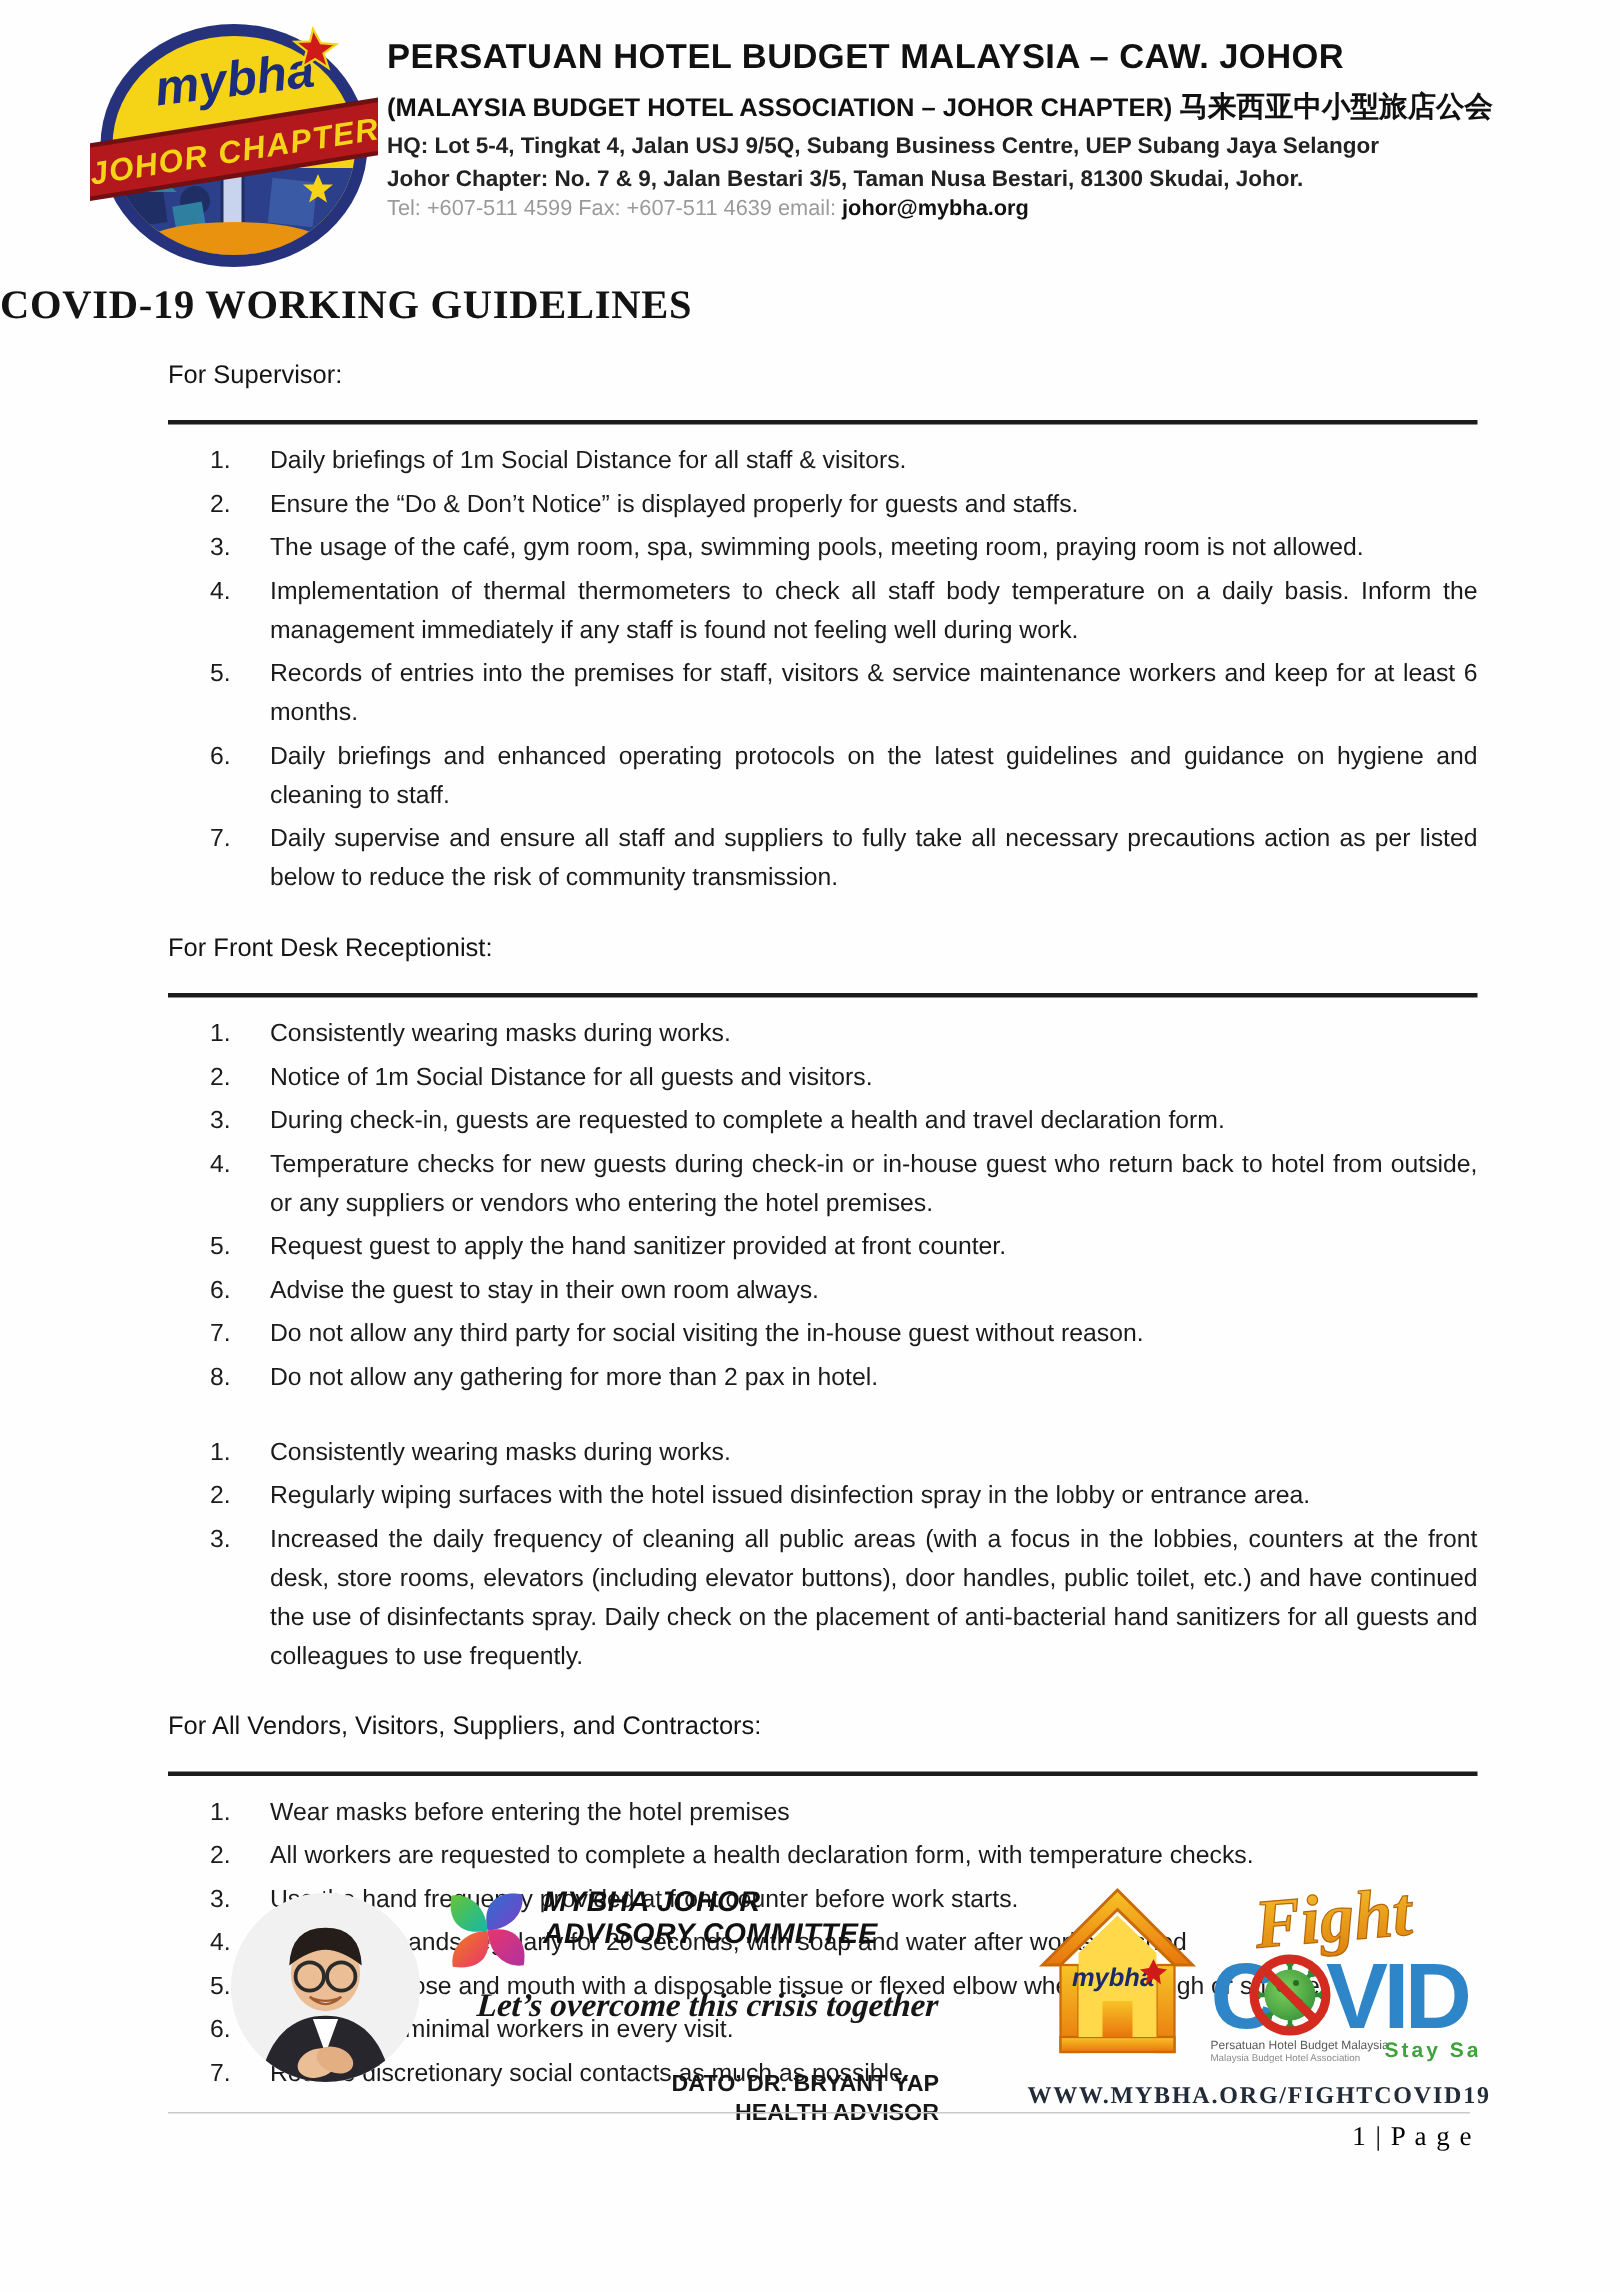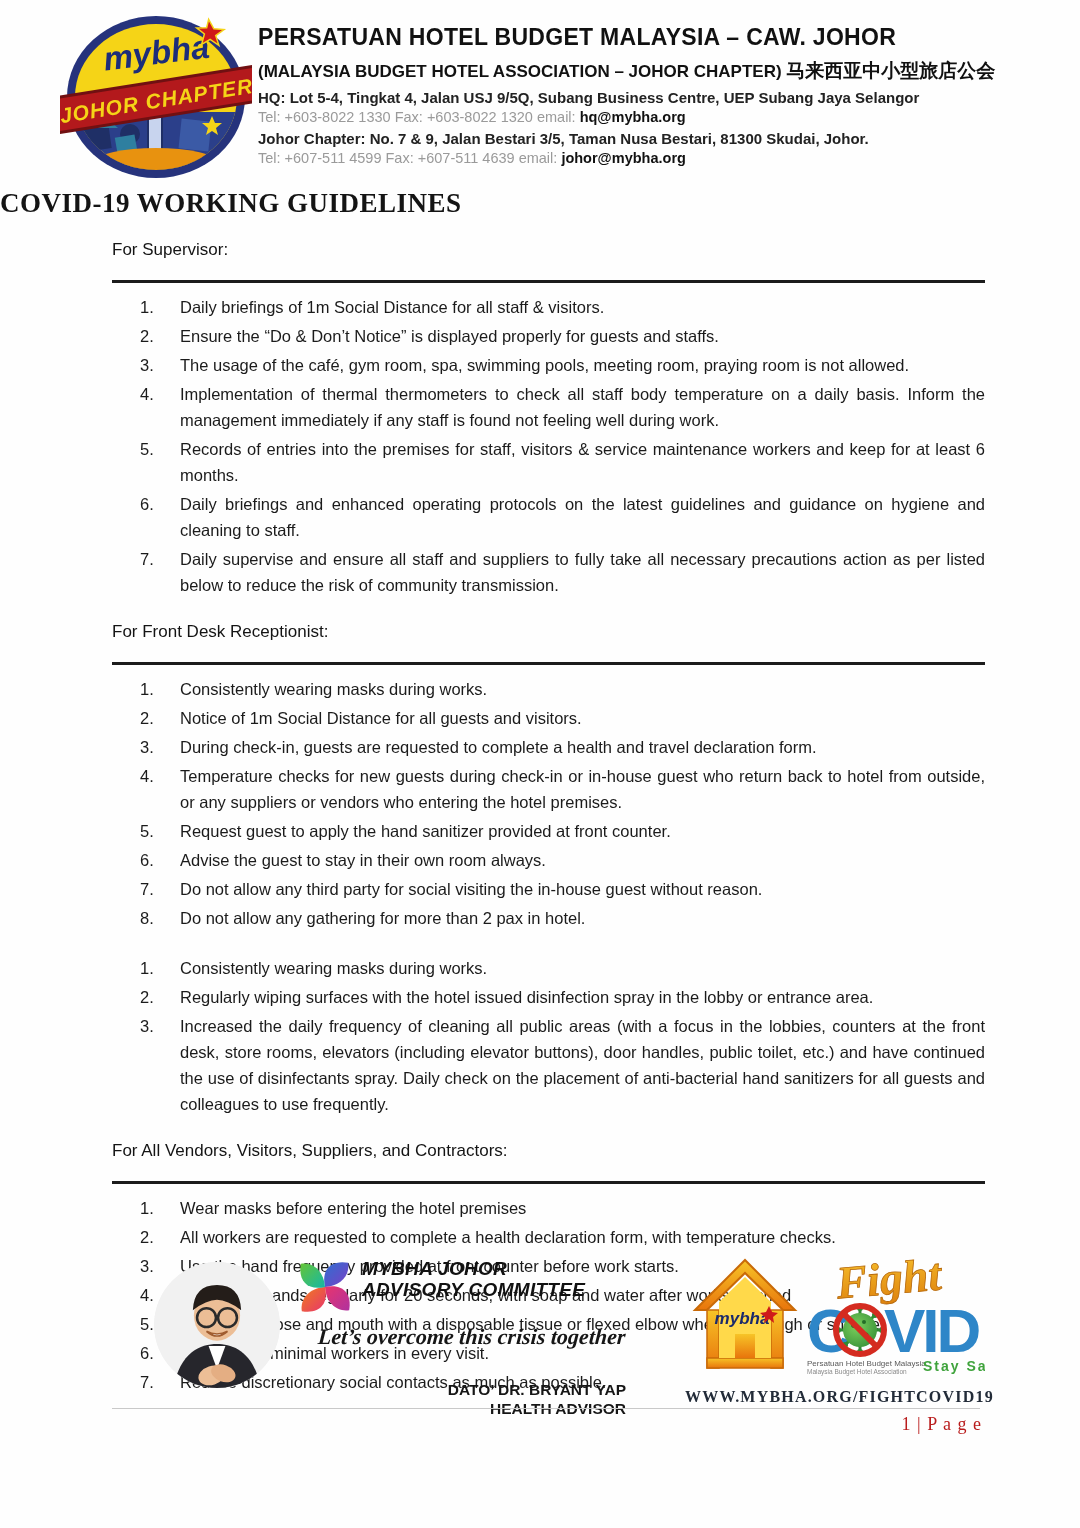--- a/index.html
+++ b/index.html
@@ -46,21 +46,21 @@
   .advisor-sig { margin-top: 30px; text-align: right; font-weight: bold; font-size: 15.5px;
     line-height: 19px; color: #161616; }
   .fight-block { margin-left: auto; width: 300px; flex: none; text-align: center; }
   .fight-logo { width: 300px; height: 132px; }
   .website { margin-top: 2px; font-family: "Liberation Serif", serif; font-weight: bold;
     font-size: 16px; letter-spacing: 1.2px; color: #222b38; text-align: left; }
 
   
   .footer-rule { position: absolute; top: 1408px; left: 112px; width: 868px; height: 1px; background: #c9c9c9; }
   .page-number { position: absolute; top: 1414px; right: 98px; font-family: "Liberation Serif", serif;
-    font-size: 18px; color: #b91c1c; letter-spacing: 1px; text-align: right; }
+    font-size: 18px; color: #000000; letter-spacing: 1px; text-align: right; }
 </style>
 </head>
 <body>
 
 <div class="page">
 
   <svg class="badge" viewBox="0 0 192 172">
     <defs>
       <clipPath id="badgeClip">
           <ellipse cx="96" cy="85" rx="81" ry="73"></ellipse>
@@ -90,23 +90,20 @@
     </g>
   </svg>
 
   <div class="org-block">
     <div class="org-name">PERSATUAN HOTEL BUDGET MALAYSIA – CAW. JOHOR</div>
     <div class="org-subtitle">
       <span>(MALAYSIA BUDGET HOTEL ASSOCIATION – JOHOR CHAPTER)</span>
       <span class="cn">马来西亚中小型旅店公会</span>
     </div>
     <div class="org-line">HQ: Lot 5-4, Tingkat 4, Jalan USJ 9/5Q, Subang Business Centre, UEP Subang Jaya Selangor</div>
-    <div class="org-contact">
-      <span>Tel: +603-8022 1330   Fax: +603-8022 1320    email: </span><span class="email">hq@mybha.org</span>
-    </div>
     <div class="org-line">Johor Chapter: No. 7 &amp; 9, Jalan Bestari 3/5, Taman Nusa Bestari, 81300 Skudai, Johor.</div>
     <div class="org-contact">
       <span>Tel: +607-511 4599    Fax: +607-511 4639    email: </span><span class="email">johor@mybha.org</span>
     </div>
   </div>
 
   <div class="doc-title">COVID-19 WORKING GUIDELINES</div>
 
   <div class="content">
     <section>

